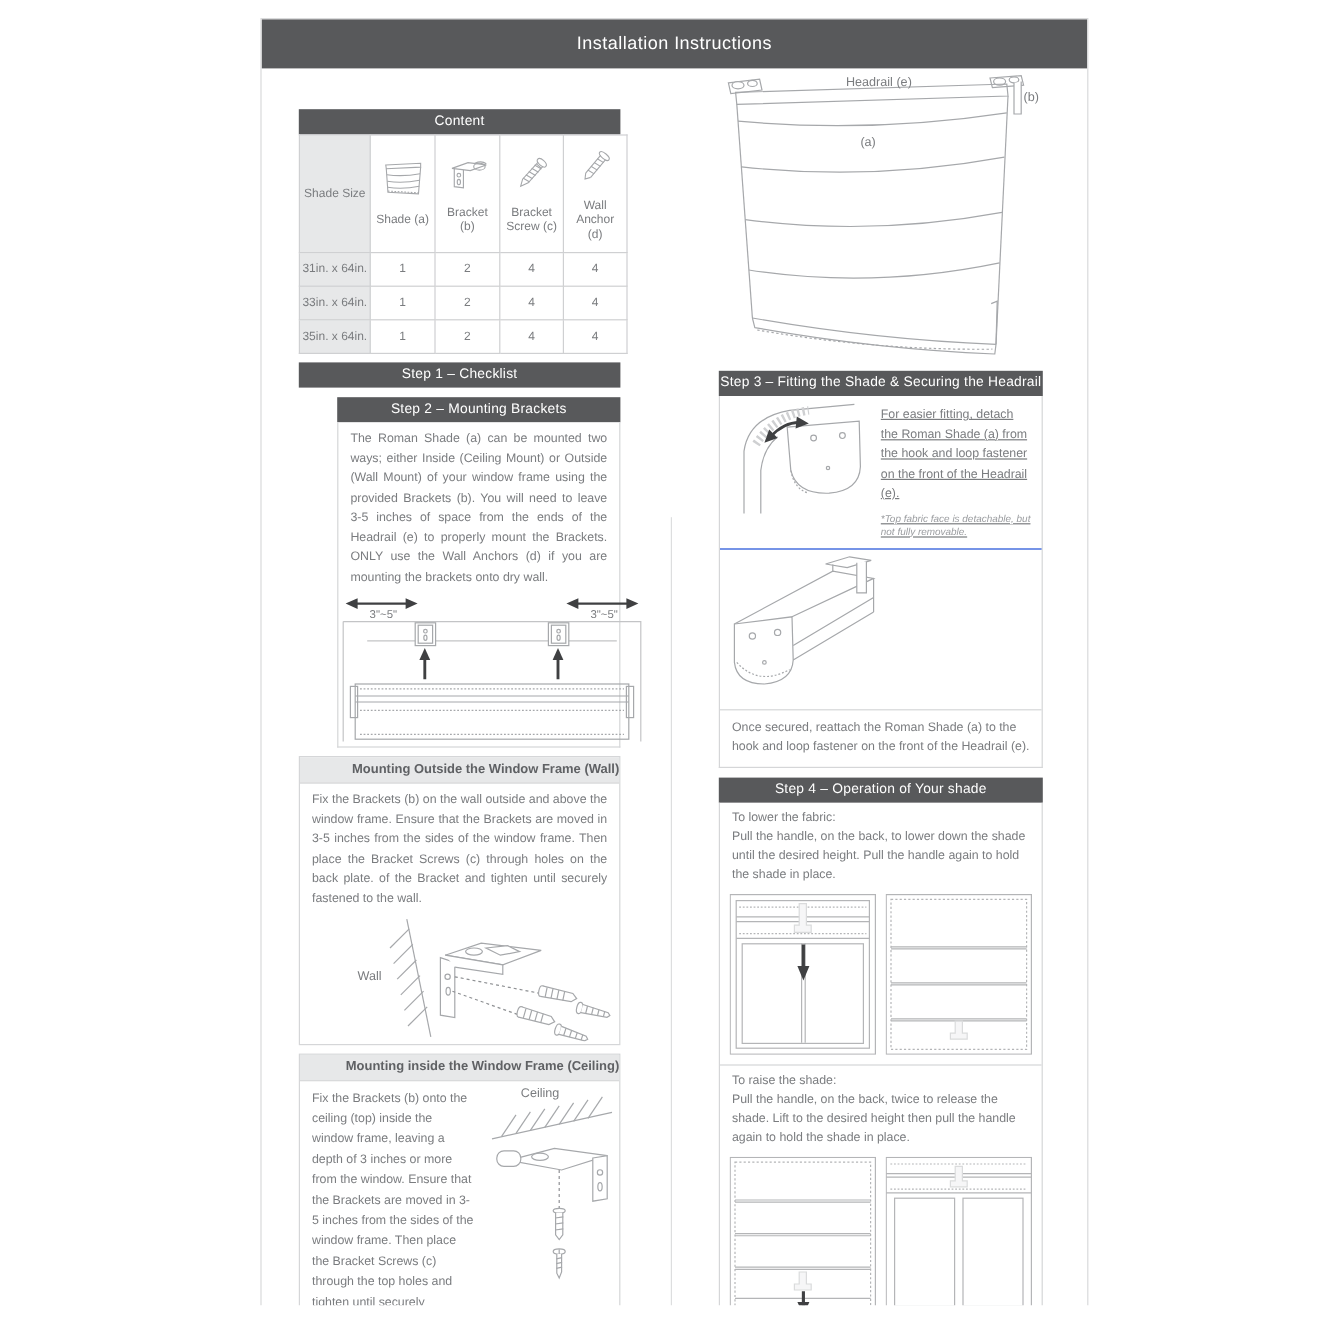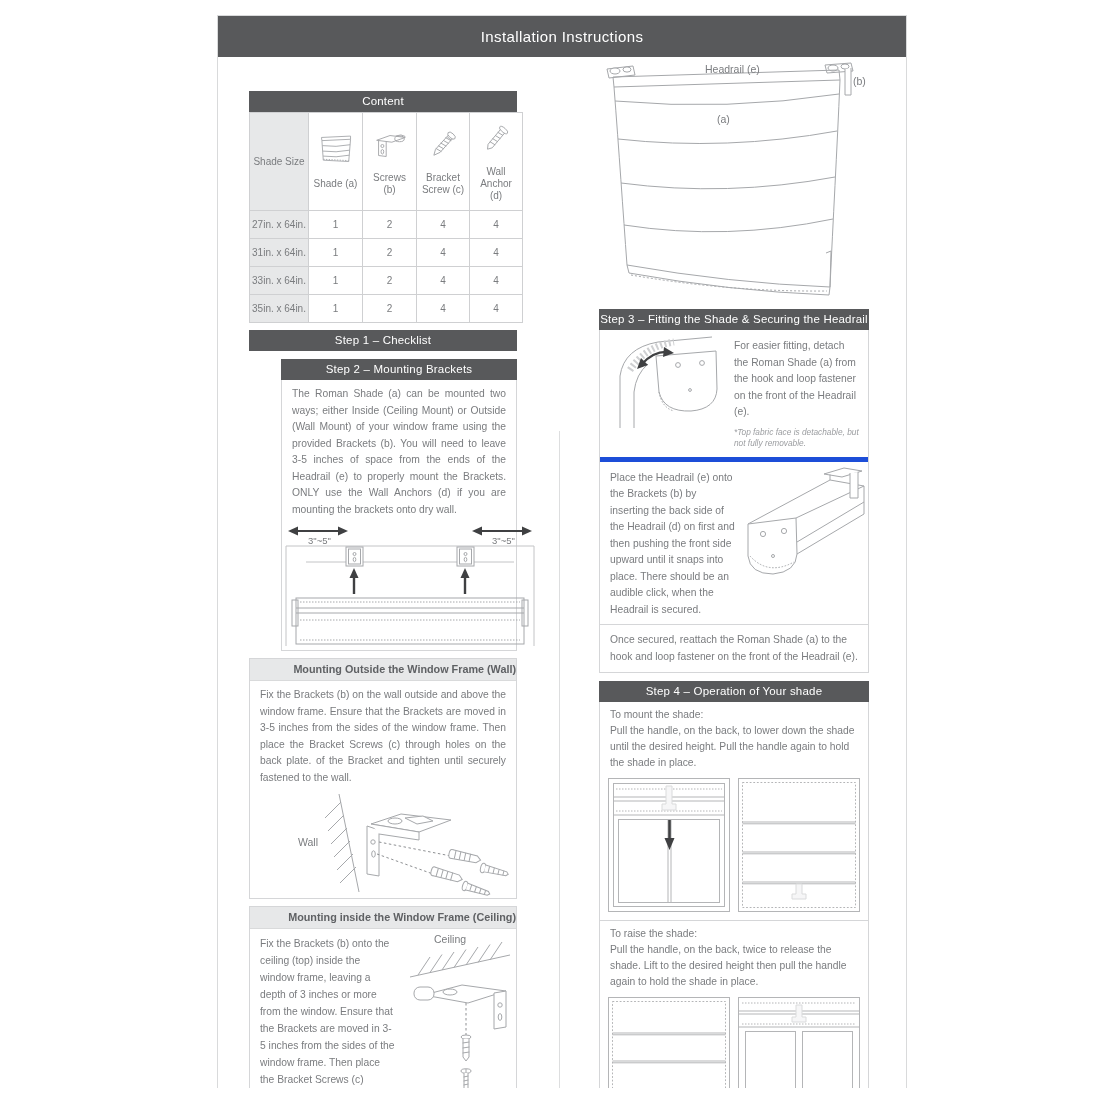--- a/index.html
+++ b/index.html
@@ -37,21 +37,21 @@
   .chk-row{border-top:1px solid #DDDEDF;font-size:10.3px;line-height:16px;padding:0 0 0 10px;
            height:17px;display:flex;align-items:center;}
   .chk-row:first-child{border-top:none;}
 
   .diag{display:block;margin:0 auto;}
   .flexrow{display:flex;}
   .svgwrap{position:relative;}
   .dlabel{position:absolute;font-size:9.5px;color:#7A7C7F;white-space:nowrap;}
   .dlabel-lg{position:absolute;font-size:10.5px;color:#7A7C7F;white-space:nowrap;}
 
-  .s3box1{display:flex;border-bottom:5px solid #1d4ed8;}
+  .s3box1{display:flex;border-bottom:1px solid #1d4ed8;text-decoration:underline;}
   .s3box2{display:flex;border-bottom:1px solid #D5D6D8;}
   .s3text{font-size:10.3px;line-height:16.5px;padding:8px 8px 4px 4px;}
   .s4text{font-size:10.3px;line-height:16px;padding:5px 10px 3px 10px;}
   .diagrow{display:flex;justify-content:space-between;padding:4px 8px 8px 8px;}
   .s4divider{border-top:1px solid #D5D6D8;}
 </style>
 </head>
 <body>
 
 <div class="canvas">
@@ -87,21 +87,21 @@
             <div class="icn">
               <svg width="42" height="40" viewBox="0 0 44 42" fill="none" stroke="#A6A8AB" stroke-width="1">
                 <path d="M8,15 L22,10 L38,12 L24,17 Z"></path>
                 <path d="M28,10.5 Q34,8 38,11"></path>
                       <ellipse cx="32" cy="13.5" rx="5" ry="3"></ellipse>
                 <path d="M10,15 L10,31 L18,32 L18,16.5"></path>
                 <circle cx="14" cy="21" r="1.6"></circle>
                       <ellipse cx="14" cy="27" rx="1.4" ry="2.4"></ellipse>
               </svg>
             </div>
-            <div class="lbl">Screws (b)</div>
+            <div class="lbl">Bracket (b)</div>
           </td>
           <td class="hdr-cell" style="width:52px;">
             <div class="icn">
               <svg width="40" height="40" viewBox="0 0 44 42" fill="none" stroke="#A6A8AB" stroke-width="1">
                 <g transform="rotate(42 22 20)">
                   <ellipse cx="22" cy="6" rx="5" ry="2.6"></ellipse>
                   <path d="M19,7.8 L19,10 M25,7.8 L25,10"></path>
                   <path d="M19,10 L25,10"></path>
                   <path d="M18.5,12 L25.5,10.5 M18.5,16 L25.5,14.5 M18.5,20 L25.5,18.5 M18.5,24 L25.5,22.5 M18.5,28 L25.5,26.5"></path>
                   <path d="M19,10 L19,29 L22,35 L25,28 L25,10"></path>
@@ -118,27 +118,20 @@
                   <path d="M19,8.8 L19,30 M25,8.8 L25,30"></path>
                   <path d="M18.6,13 L25.4,12 M18.6,17.5 L25.4,16.5 M18.6,22 L25.4,21 M18.6,26.5 L25.4,25.5"></path>
                   <path d="M19,30 L22,34.5 L25,30"></path>
                 </g>
               </svg>
             </div>
             <div class="lbl">Wall Anchor (d)</div>
           </td>
         </tr>
         <tr class="data-row">
-          <td class="ct-size">27in. x 64in.</td>
-          <td>1</td>
-          <td>2</td>
-          <td>4</td>
-          <td>4</td>
-        </tr>
-        <tr class="data-row">
           <td class="ct-size">31in. x 64in.</td>
           <td>1</td>
           <td>2</td>
           <td>4</td>
           <td>4</td>
         </tr>
         <tr class="data-row">
           <td class="ct-size">33in. x 64in.</td>
           <td>1</td>
           <td>2</td>
@@ -384,21 +377,20 @@
                 <polygon points="70,19 60,13 59,23" stroke="none"></polygon>
               </g>
             </svg>
           </div>
           <div style="flex:1;">
             <div class="s3text">For easier fitting, detach the Roman Shade (a) from the hook and loop fastener on the front of the Headrail (e).</div>
             <div class="note" style="padding:2px 8px 8px 4px;">*Top fabric face is detachable, but not fully removable.</div>
           </div>
         </div>
         <div class="s3box2">
-          <div class="s3text" style="width:128px;padding:8px 0 6px 10px;">Place the Headrail (e) onto the Brackets (b) by inserting the back side of the Headrail (d) on first and then pushing the front side upward until it snaps into place. There should be an audible click, when the Headrail is secured.</div>
           <div style="flex:1;padding:4px 2px 2px 2px;">
             <svg width="128" height="122" viewBox="0 0 128 122" fill="none">
               <g stroke="#A6A8AB" stroke-width="1">
                 <path d="M10,58 L92,14 L126,20 L58,52" fill="#fff"></path>
                 <path d="M10,58 L58,52 L59,88 Q58,106 35,108 Q12,108 10,90 Z" fill="#fff"></path>
                 <path d="M59,76 L126,36 M59,88 L126,48 M126,20 L126,48"></path>
                 <circle cx="25" cy="68" r="2.6"></circle>
                     <circle cx="46" cy="65" r="2.6"></circle>
                     <circle cx="35" cy="90" r="1.5"></circle>
                 <path d="M12,90 Q30,110 56,96" stroke-dasharray="1.6,1.6"></path>
@@ -410,21 +402,21 @@
           </div>
         </div>
         <div class="s3text" style="padding:7px 10px 7px 10px;">Once secured, reattach the Roman Shade (a) to the hook and loop fastener on the front of the Headrail (e).</div>
       </div>
     </div>
 
     <div class="sec" style="margin-top:8px;">
       <div class="sec-hdr">Step 4 – Operation of Your shade</div>
       <div class="box">
         <div class="s4text">
-          <div>To mount the shade:</div>
+          <div>To lower the fabric:</div>
           <div>Pull the handle, on the back, to lower down the shade until the desired height. Pull the handle again to hold the shade in place.</div>
         </div>
         <div class="diagrow">
 
           <svg width="122" height="134" viewBox="0 0 122 134" fill="none">
             <g stroke="#B4B5B7" stroke-width="1">
               <rect x="0.5" y="0.5" width="121" height="133"></rect>
               <rect x="5.5" y="5.5" width="111" height="123"></rect>
               <path d="M8,11 L114,11" stroke-dasharray="1.5,1.5"></path>
               <path d="M5.5,19 L116.5,19 M5.5,23 L116.5,23"></path>

